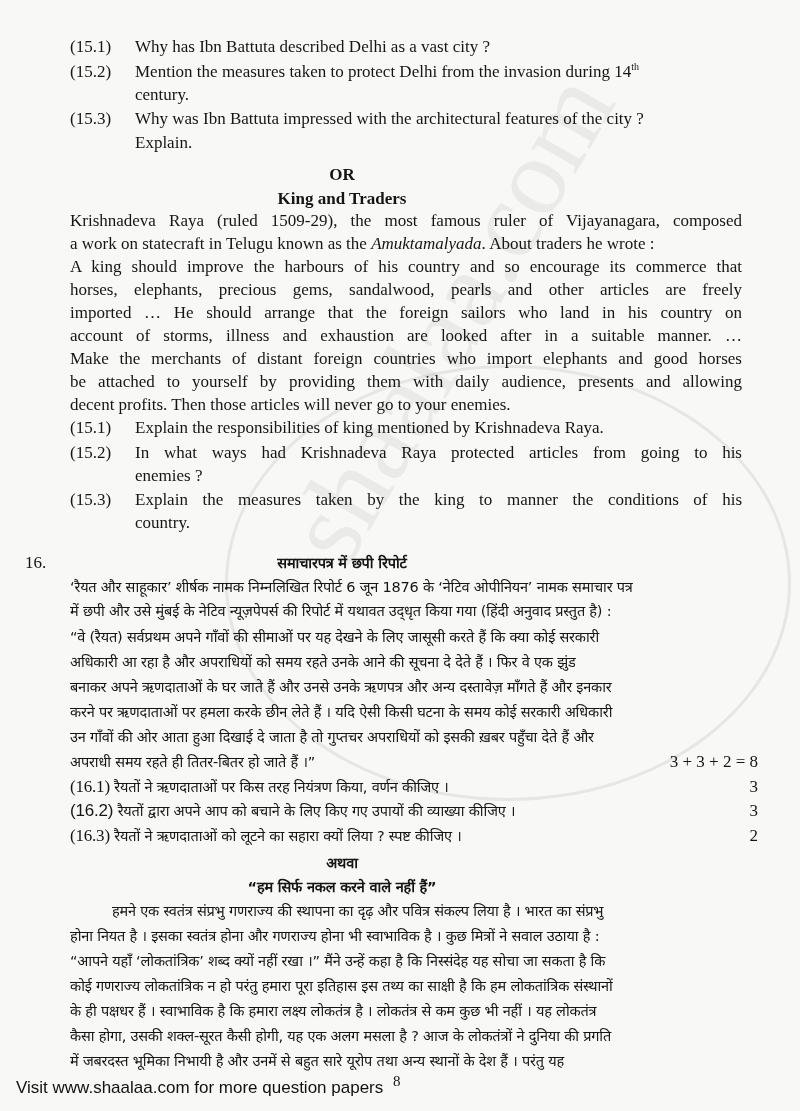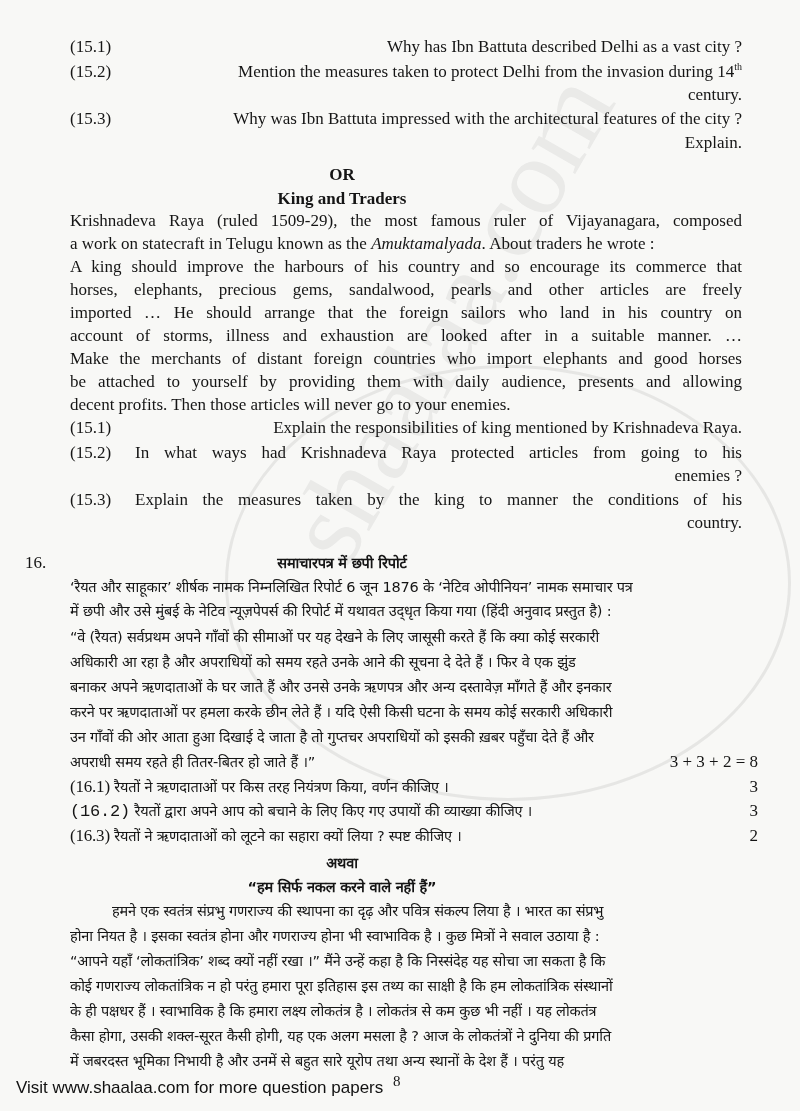--- a/index.html
+++ b/index.html
@@ -8,21 +8,21 @@
     background: #f8f8f6;
     font-family: "Liberation Serif", "DejaVu Serif", serif;
     color: #151515;
   }
   .line {
     position: absolute; left: 70px; width: 672px;
     font-size: 17px; line-height: 22px; white-space: nowrap;
   }
   .just { text-align: justify; text-align-last: justify; white-space: normal; }
   .qnum { position: absolute; left: 70px; font-size: 17px; line-height: 22px; text-align: right; }
-  .qtext { position: absolute; left: 135px; width: 607px; font-size: 17px; line-height: 22px; text-align: right; }
+  .qtext { position: absolute; left: 135px; width: 607px; font-size: 17px; line-height: 22px; }
   .qtext.nowrap { white-space: nowrap; }
   .center { position: absolute; left: 0; width: 684px; text-align: center; font-weight: bold; font-size: 17px; line-height: 22px; }
   .hindi { font-family: "DejaVu Sans", sans-serif; font-size: 14.5px; letter-spacing: -0.2px; }
   .mark { position: absolute; right: 42px; font-weight: normal; font-size: 17px; line-height: 22px; }
   sup { font-size: 10px; line-height: 0; }
   .watermark {
     position: absolute; left: 225px; top: 365px; width: 560px; height: 430px;
     border: 3px solid rgba(150,150,150,0.18); border-radius: 50%;
     pointer-events: none;
   }
@@ -100,21 +100,21 @@
   <div class="line hindi" style="top:701px">करने पर ऋणदाताओं पर हमला करके छीन लेते हैं । यदि ऐसी किसी घटना के समय कोई सरकारी अधिकारी</div>
   <div class="line hindi" style="top:726px">उन गाँवों की ओर आता हुआ दिखाई दे जाता है तो गुप्तचर अपराधियों को इसकी ख़बर पहुँचा देते हैं और</div>
   <div class="line hindi" style="top:751px">अपराधी समय रहते ही तितर-बितर हो जाते हैं ।”</div>
 </div>
 <div class="mark" style="top:751px">3 + 3 + 2 = 8</div>
 
 <div>
   <div class="line hindi" style="top:776px"><span style="font-family:Liberation Serif, serif;font-size:17px">(16.1)</span> <span>रैयतों ने ऋणदाताओं पर किस तरह नियंत्रण किया, वर्णन कीजिए ।</span></div>
   <div class="mark" style="top:776px">3</div>
 
-  <div class="line hindi" style="top:800px"><span style="font-family:Liberation Mono, monospace;font-size:17px">(16.2)</span> <span>रैयतों द्वारा अपने आप को बचाने के लिए किए गए उपायों की व्याख्या कीजिए ।</span></div>
+  <div class="line hindi" style="top:800px"><span style="font-family:Liberation Sans, sans-serif;font-size:17px">(16.2)</span> <span>रैयतों द्वारा अपने आप को बचाने के लिए किए गए उपायों की व्याख्या कीजिए ।</span></div>
   <div class="mark" style="top:800px">3</div>
 
   <div class="line hindi" style="top:825px"><span style="font-family:'Liberation Serif',serif;font-size:17px">(16.3)</span> <span>रैयतों ने ऋणदाताओं को लूटने का सहारा क्यों लिया ? स्पष्ट कीजिए ।</span></div>
   <div class="mark" style="top:825px">2</div>
 </div>
 
 <div class="center hindi" style="top:852px">अथवा</div>
 <div class="center hindi" style="top:876px">“हम सिर्फ नकल करने वाले नहीं हैं”</div>
 
 <div>

